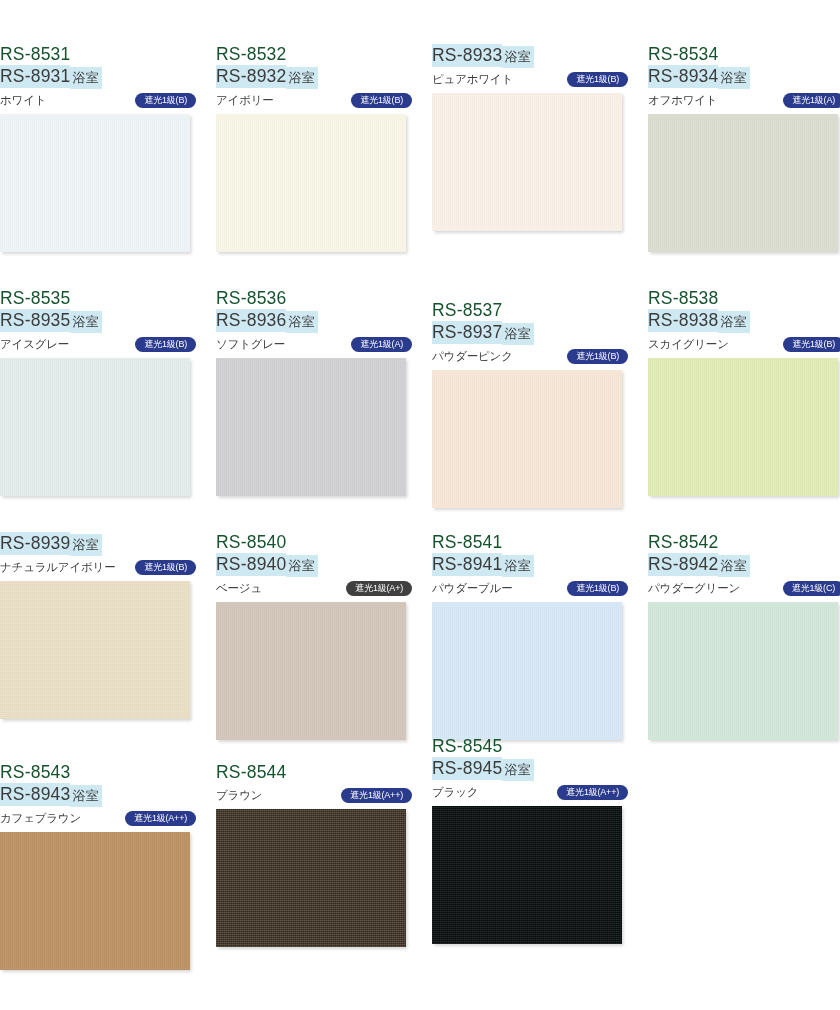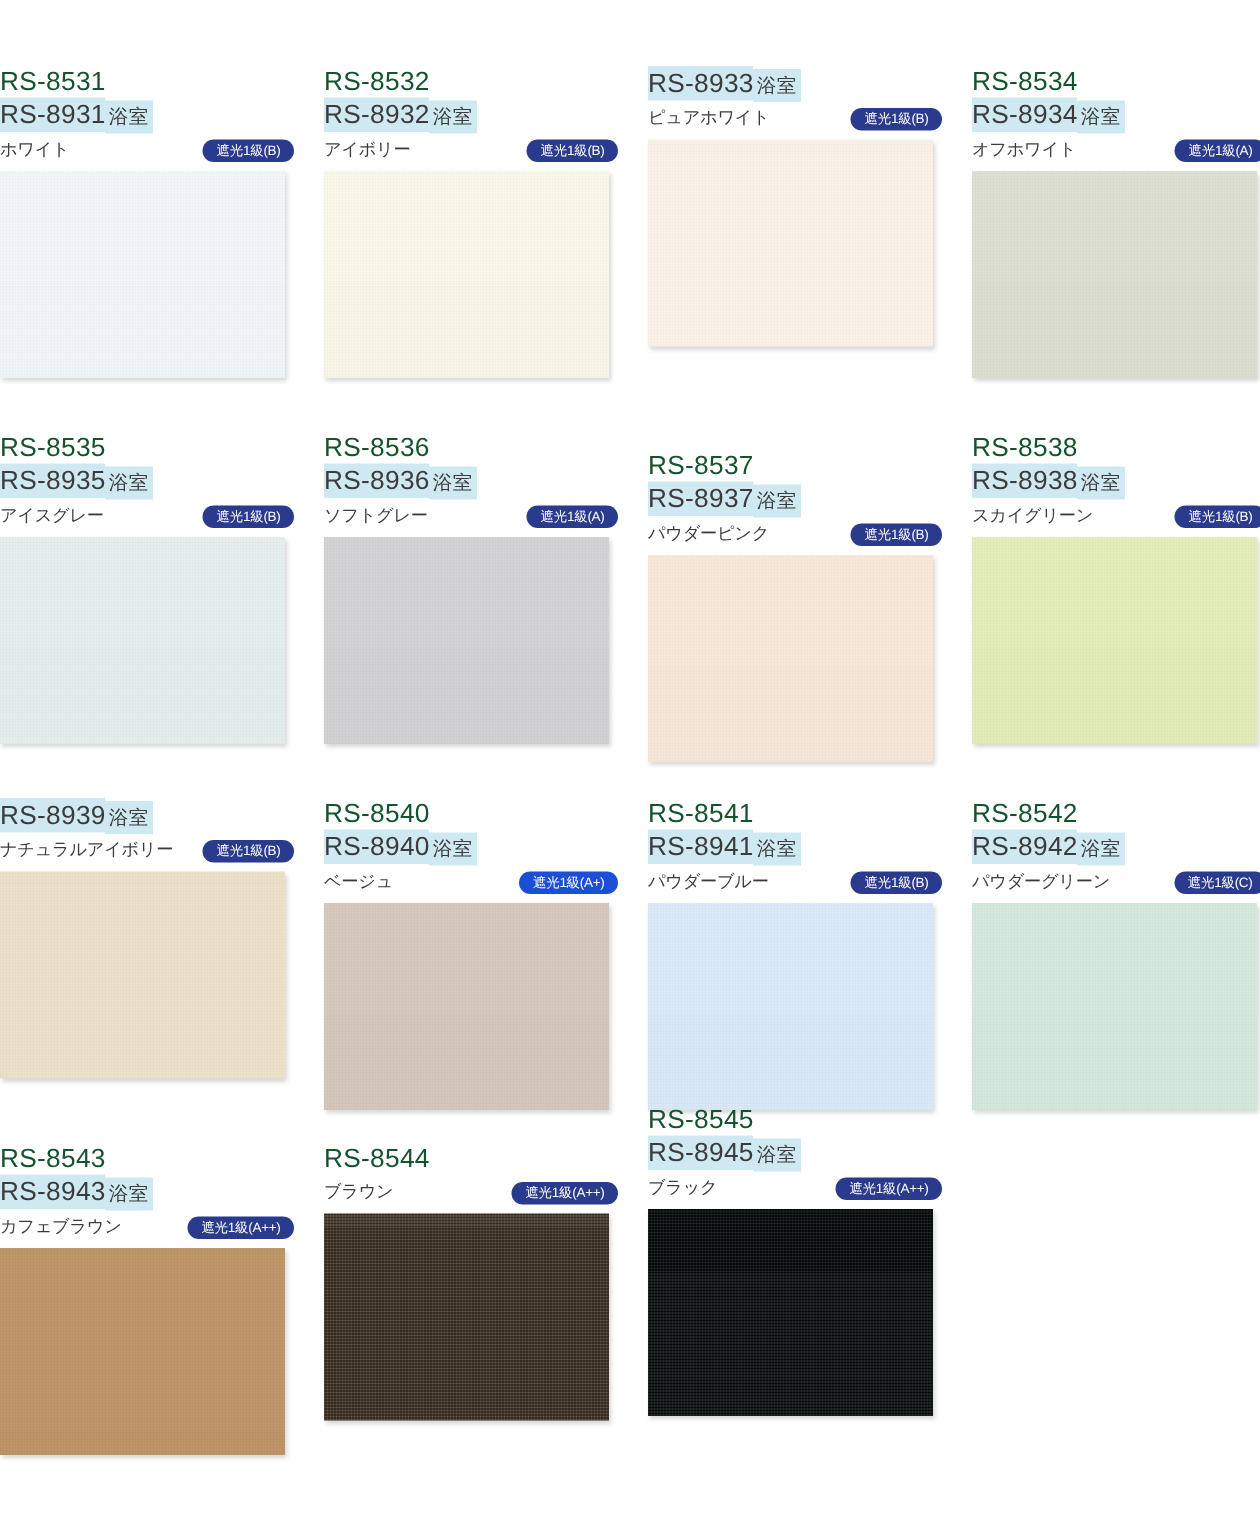--- a/index.html
+++ b/index.html
@@ -198,21 +198,21 @@
       </div>
       <div class="swatch" style="background: rgb(236, 226, 200);">
         <div class="weave"></div>
       </div>
     </div>
     <div class="swatch-card" style="left: 216px; top: 532px;">
       <div class="code-primary">RS-8540</div>
       <div class="code-secondary-wrap"><span class="code-secondary">RS-8940</span><span class="room-tag">浴室</span></div>
       <div class="meta-row">
         <span class="color-name">ベージュ</span>
-        <span class="grade-badge" style="background: #1d4ed8;">遮光1級(A+)</span>
+        <span class="grade-badge" style="background: #404040;">遮光1級(A+)</span>
       </div>
       <div class="swatch" style="background: rgb(213, 200, 187);">
         <div class="weave"></div>
       </div>
     </div>
     <div class="swatch-card" style="left: 432px; top: 532px;">
       <div class="code-primary">RS-8541</div>
       <div class="code-secondary-wrap"><span class="code-secondary">RS-8941</span><span class="room-tag">浴室</span></div>
       <div class="meta-row">
         <span class="color-name">パウダーブルー</span>

